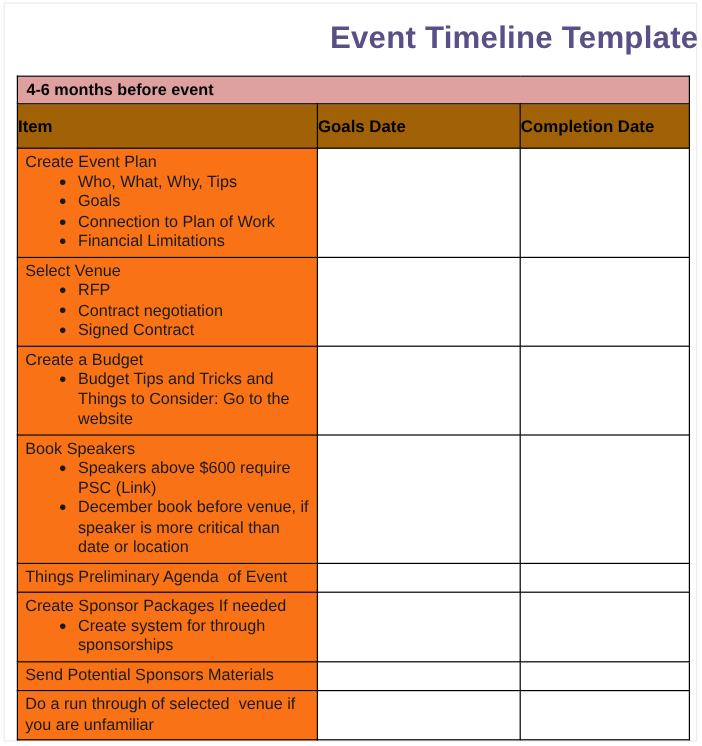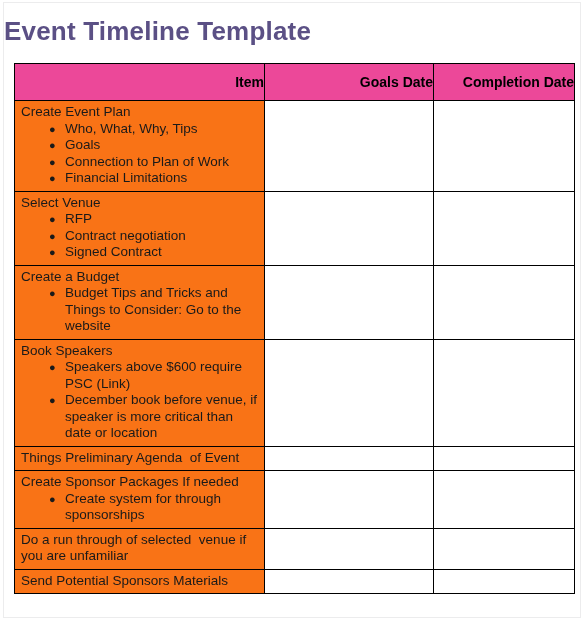--- a/index.html
+++ b/index.html
@@ -21,21 +21,21 @@
     height: 616px;
     box-sizing: border-box;
     border: 1px solid #ececed;
     background: #ffffff;
   }
   .title {
     position: absolute;
     left: 0;
     top: 13px;
     width: 578px;
-    text-align: left;
+    text-align: right;
     font-size: 26px;
     font-weight: bold;
     color: #5b5085;
     letter-spacing: 0.2px;
     white-space: nowrap;
   }
   .table-wrap {
     position: absolute;
     left: 10px;
     top: 60px;
@@ -64,23 +64,23 @@
     font-weight: bold;
     color: #000000;
     padding: 0 0 0 7px !important;
     line-height: 22px;
     white-space: nowrap;
     vertical-align: middle !important;
   }
 
   
   .hdr {
-    background: #ec4899;
+    background: #a16207;
     height: 36px;
-    text-align: right;
+    text-align: left;
     vertical-align: middle !important;
     font-size: 14px;
     font-weight: bold;
     color: #000000;
     line-height: 36px;
     white-space: nowrap;
   }
 
   
   .item {
@@ -129,20 +129,23 @@
 
   <div class="table-wrap">
     <table class="tpl">
       <colgroup>
         <col class="col-item">
         <col class="col-tgt">
         <col class="col-comp">
       </colgroup>
       <tbody>
 
+        <tr>
+          <td class="band" colspan="3">4-6 months before event</td>
+        </tr>
 
         <tr>
           <td class="hdr">Item</td>
           <td class="hdr">Goals Date</td>
           <td class="hdr">Completion Date</td>
         </tr>
 
       <tr>
             <td class="item">
               <span class="lead">Create Event Plan</span>
@@ -234,28 +237,28 @@
                   <span class="dot">●</span>
                   <span class="txt">Create system for through sponsorships</span>
                 </li>
               </ul>
             </td>
             <td class="blank"></td>
             <td class="blank"></td>
           </tr>
           <tr>
             <td class="item">
+              <span class="lead">Send Potential Sponsors Materials</span>
+            </td>
+            <td class="blank"></td>
+            <td class="blank"></td>
+          </tr>
+          <tr>
+            <td class="item">
               <span class="lead">Do a run through of selected  venue if you are unfamiliar</span>
-            </td>
-            <td class="blank"></td>
-            <td class="blank"></td>
-          </tr>
-          <tr>
-            <td class="item">
-              <span class="lead">Send Potential Sponsors Materials</span>
             </td>
             <td class="blank"></td>
             <td class="blank"></td>
           </tr>
         </tbody>
     </table>
   </div>
 
 </div>
 

